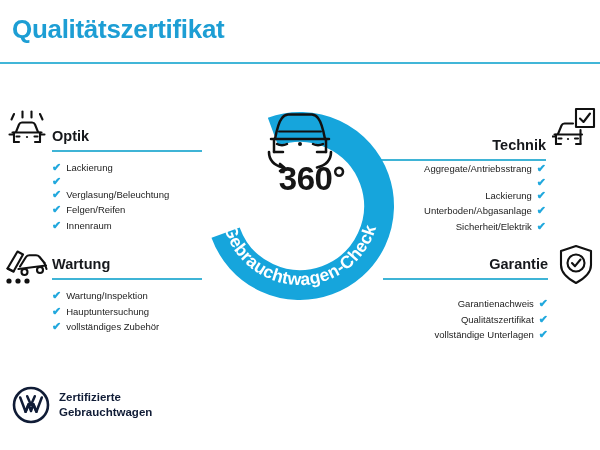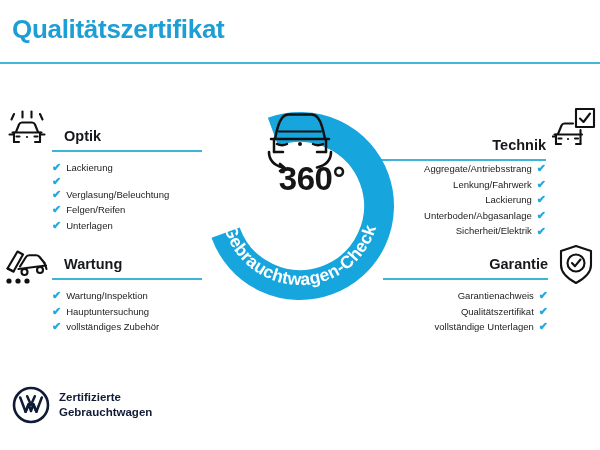--- a/index.html
+++ b/index.html
@@ -51,21 +51,21 @@
     line-height: 20px;
     white-space: nowrap;
   }
   .section-rule {
     position: absolute;
     left: 0;
     bottom: 0;
     height: 2px;
     background: #3fb4d6;
   }
-  .section.left .section-title { text-align: left; margin-left: 12px; }
+  .section.left .section-title { text-align: left; }
   .section.right .section-title { text-align: right; }
 
   ul.checklist {
     list-style: none;
     margin: 0;
     padding: 0;
   }
   ul.checklist li {
     font-size: 9.5px;
     line-height: 15.6px;
@@ -211,21 +211,21 @@
     <li>
         <span class="tick">✔</span>
         <span>Verglasung/Beleuchtung</span>
       </li>
     <li>
         <span class="tick">✔</span>
         <span>Felgen/Reifen</span>
       </li>
     <li>
         <span class="tick">✔</span>
-        <span>Unterlagen</span>
+        <span>Innenraum</span>
       </li>
   </ul>
 </div>
 
 <div class="section left" id="section-wartung" style="left:52px; top:254px; width:150px;">
   <div class="section-head">
     <div class="section-title">Wartung</div>
     <div class="section-rule" style="width:150px;"></div>
   </div>
   <ul class="checklist" style="margin-top:8px;">
@@ -248,21 +248,20 @@
   <div class="section-head">
     <div class="section-title">Technik</div>
     <div class="section-rule" style="width:165px;"></div>
   </div>
   <ul class="checklist" style="margin-top:0;">
     <li>
         <span>Aggregate/Antriebsstrang</span>
         <span class="tick">✔</span>
       </li>
     <li>
-        <span>Lenkung/Fahrwerk</span>
         <span class="tick">✔</span>
       </li>
     <li>
         <span>Lackierung</span>
         <span class="tick">✔</span>
       </li>
     <li>
         <span>Unterboden/Abgasanlage</span>
         <span class="tick">✔</span>
       </li>
@@ -271,21 +270,21 @@
         <span class="tick">✔</span>
       </li>
   </ul>
 </div>
 
 <div class="section right" id="section-garantie" style="left:383px; top:254px; width:165px;">
   <div class="section-head">
     <div class="section-title">Garantie</div>
     <div class="section-rule" style="width:165px;"></div>
   </div>
-  <ul class="checklist" style="margin-top:8px;">
+  <ul class="checklist" style="margin-top:16px;">
     <li>
         <span>Garantienachweis</span>
         <span class="tick">✔</span>
       </li>
     <li>
         <span>Qualitätszertifikat</span>
         <span class="tick">✔</span>
       </li>
     <li>
         <span>vollständige Unterlagen</span>

